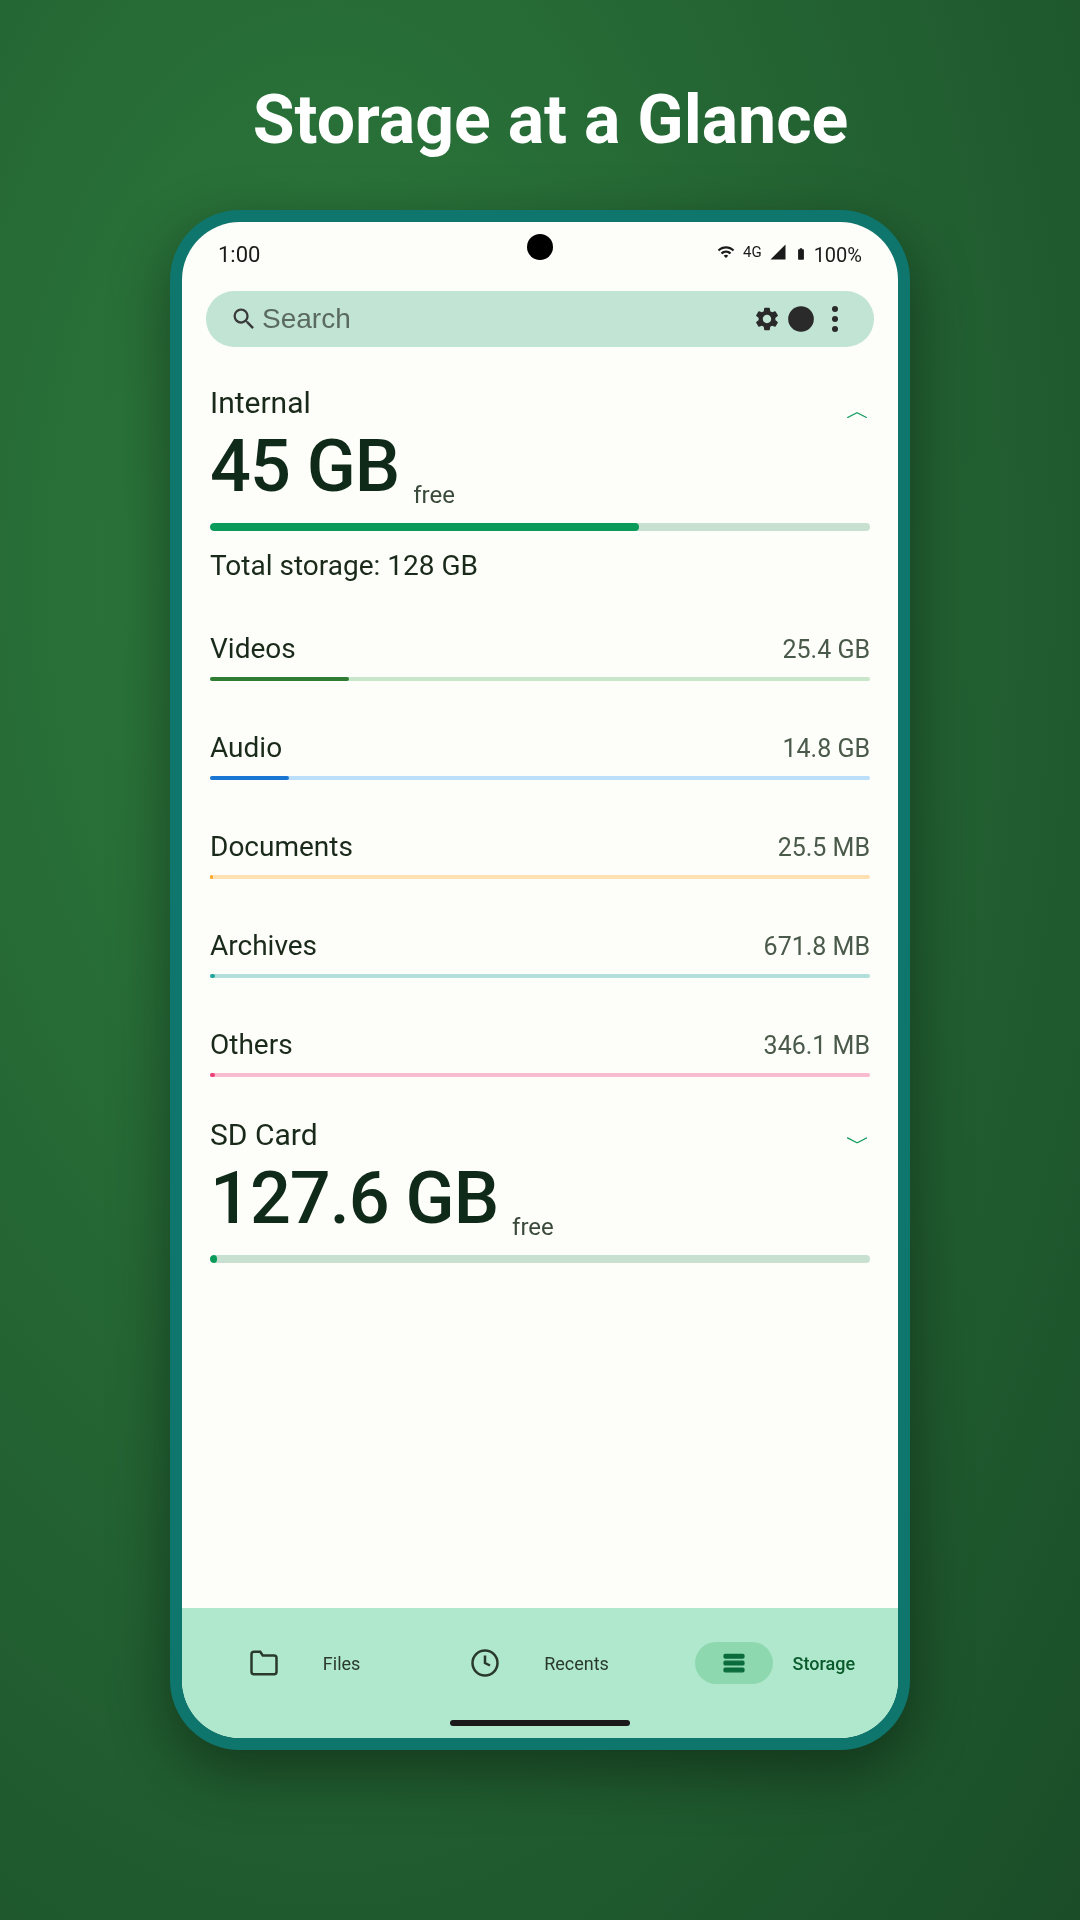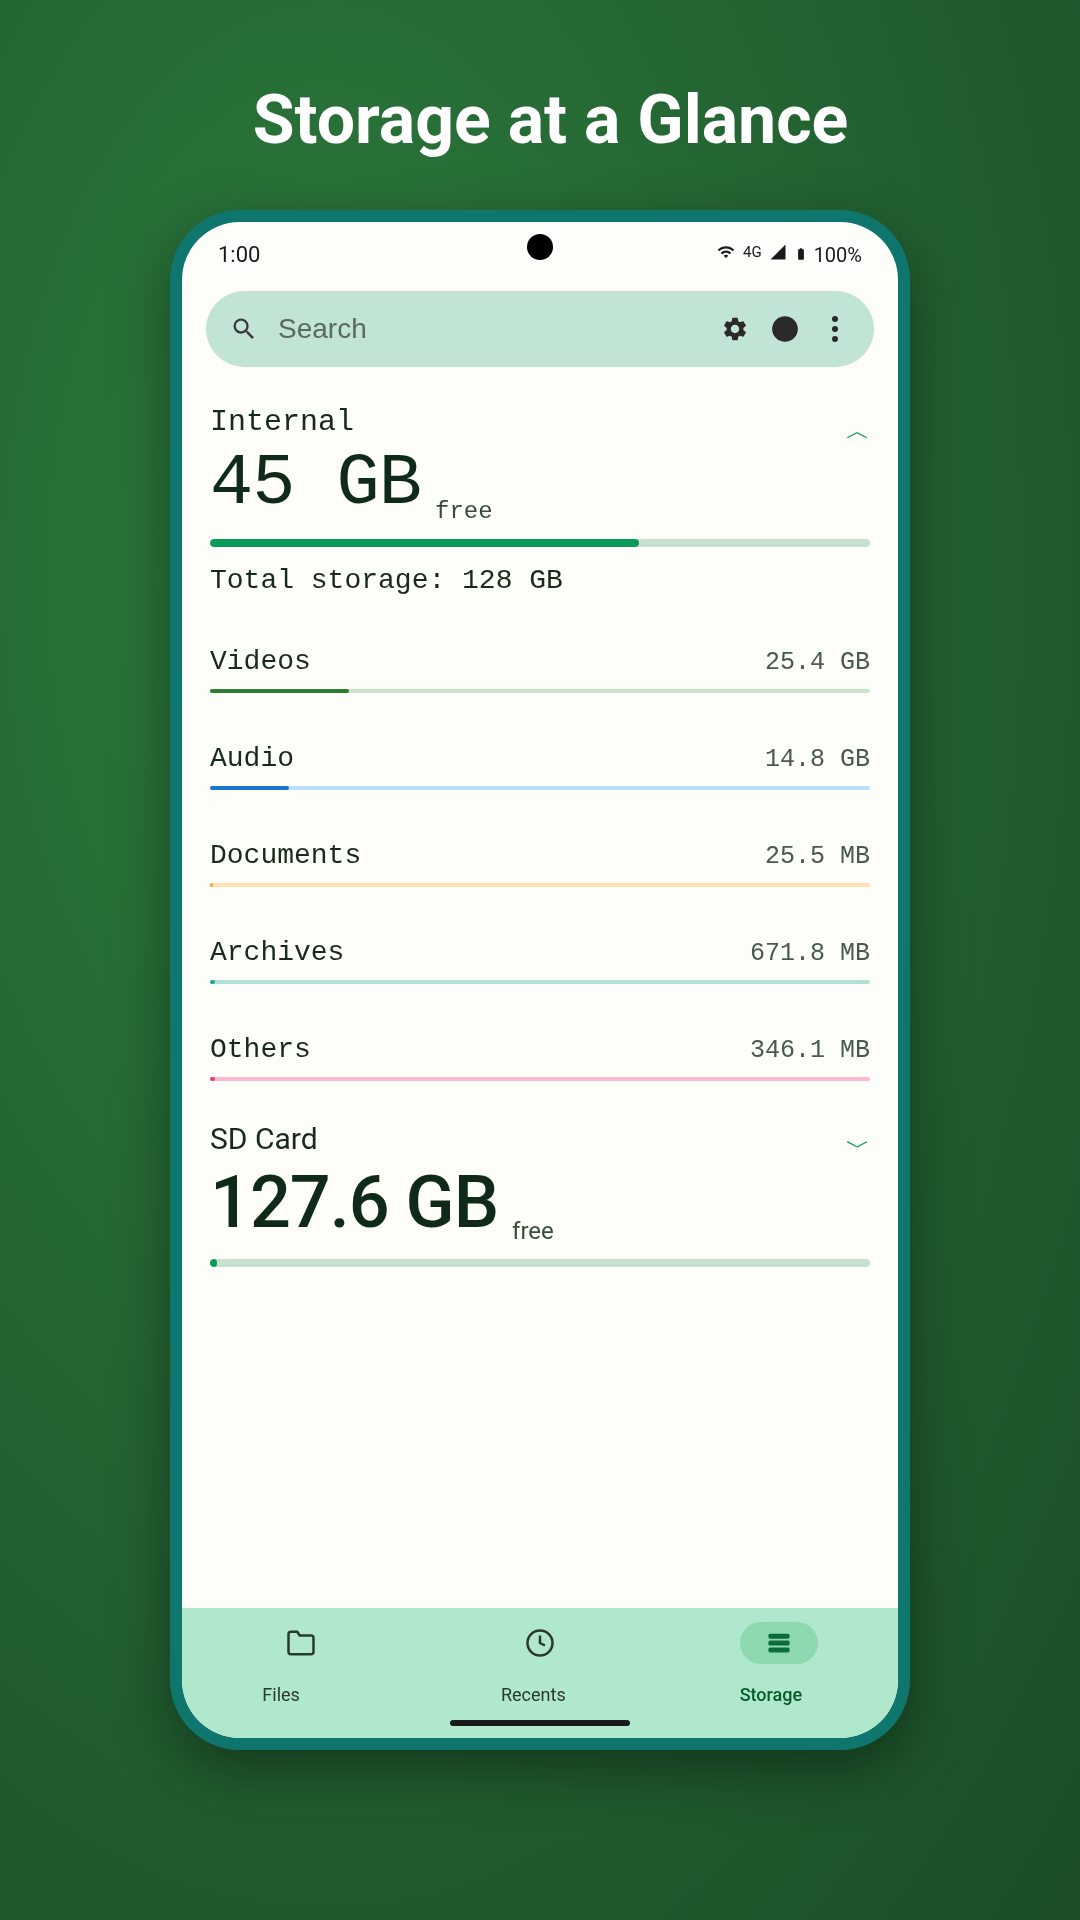--- a/index.html
+++ b/index.html
@@ -61,46 +61,46 @@
     .status-right {
       display: flex;
       align-items: flex-start;
       gap: 6px;
       font-size: 20px;
     }
     .search-bar {
       margin: 14px 24px;
       background: #c1e4d4;
       border-radius: 40px;
-      height: 76px;
+      height: 56px;
       display: flex;
       align-items: center;
       padding: 0 24px;
-      gap: 20px;
+      gap: 4px;
     }
     .search-icon-svg { width: 28px; height: 28px; fill: #3a3a3a; }
     .search-input {
       flex: 1;
       border: none;
       background: transparent;
       font-size: 28px;
       color: #5a5a5a;
       outline: none;
     }
     .search-input::placeholder { color: #5a6a5f; }
     .icon-btn { width: 30px; height: 30px; display: flex; align-items: center; justify-content: center; cursor: pointer; }
     .icon-btn svg { width: 28px; height: 28px; fill: #2a2a2a; }
     .dots { display: flex; flex-direction: column; gap: 4px; }
     .dot { width: 6px; height: 6px; background: #2a2a2a; border-radius: 50%; }
     .content {
       flex: 1;
       padding: 24px 28px 0;
       overflow: hidden;
     }
-    .storage-section { margin-bottom: 40px; font-family: Liberation Mono, monospace; }
+    .storage-section { margin-bottom: 40px; }
     .storage-header {
       display: flex;
       justify-content: space-between;
       align-items: flex-start;
     }
     .storage-name {
       font-size: 30px;
       color: #1a2a1a;
     }
     .chevron {
@@ -173,21 +173,22 @@
       background: #b0e8cd;
       height: 130px;
       display: flex;
       justify-content: space-around;
       align-items: center;
       padding-bottom: 20px;
       position: relative;
     }
     .nav-item {
       display: flex;
-      flex-direction: column;
+      flex-direction: row;
+      align-items: center;
       gap: 20px;
       cursor: pointer;
       padding: 8px 28px;
       border-radius: 24px;
     }
     .nav-item svg { width: 30px; height: 30px; }
     .nav-item.active svg { fill: #0a6b3b; stroke: #0a6b3b; }
     .nav-item.active .pill-bg { background: #8ed8b0; }
     .pill-bg {
       padding: 6px 24px;

